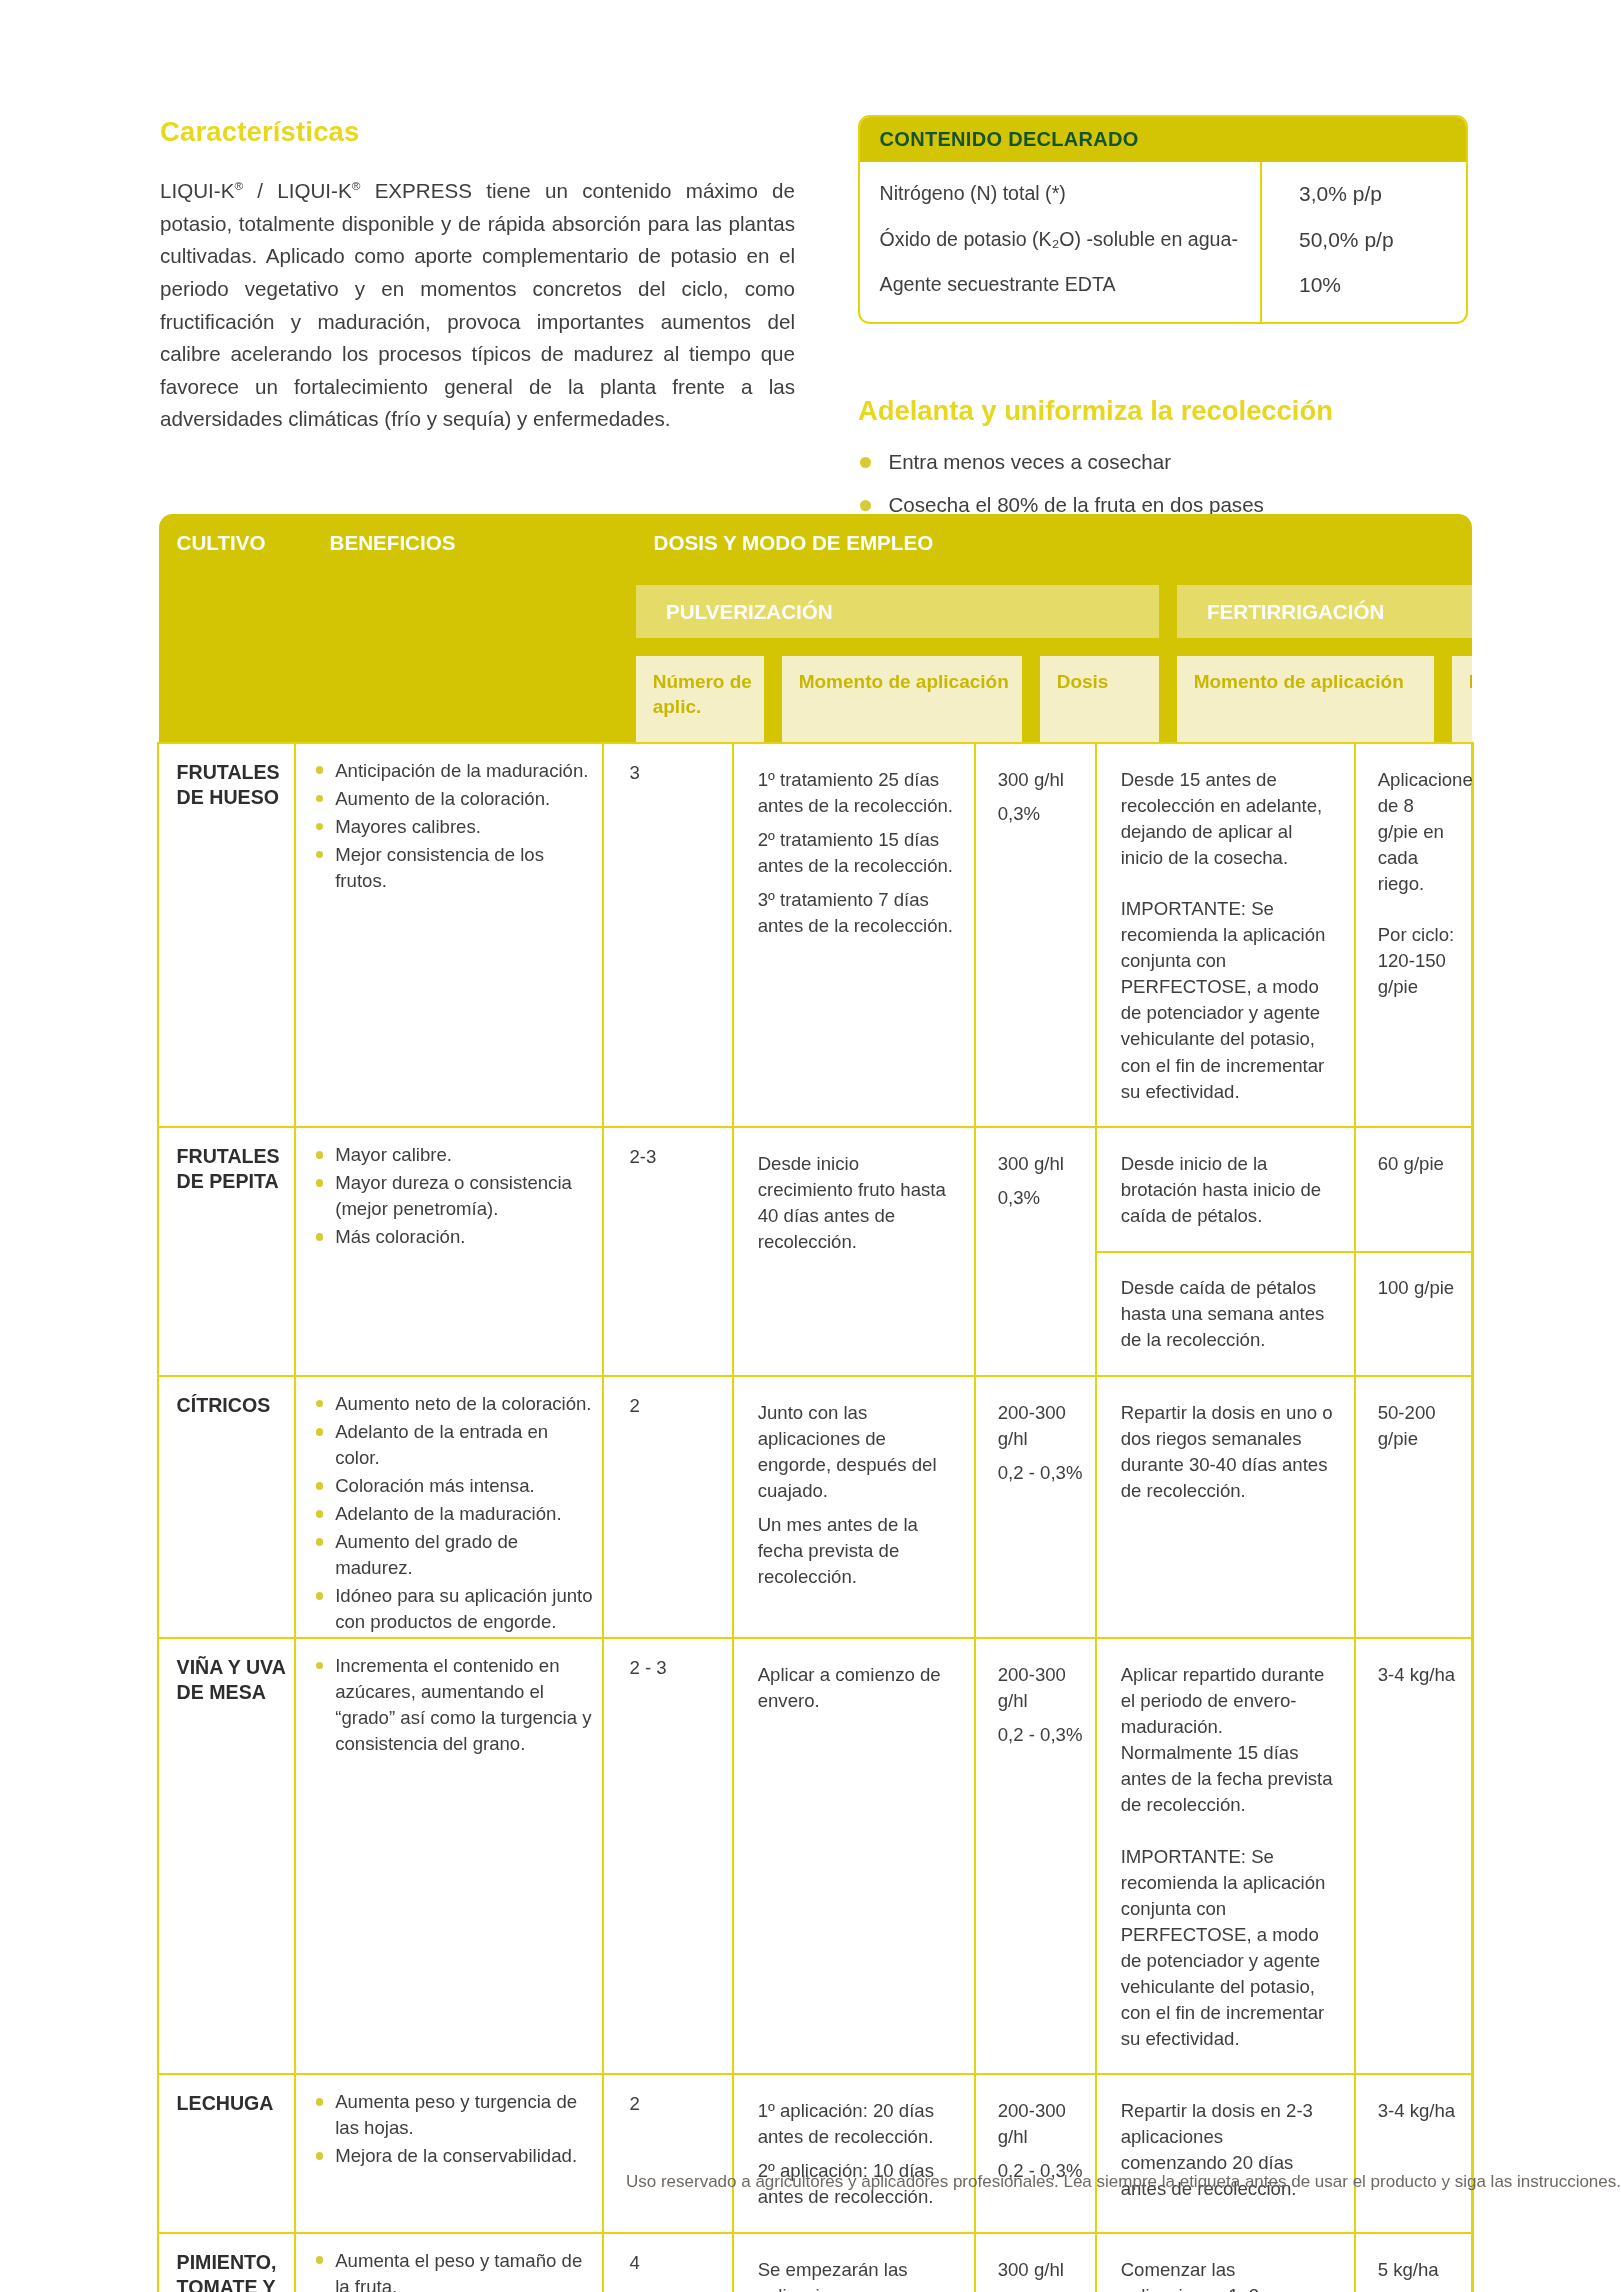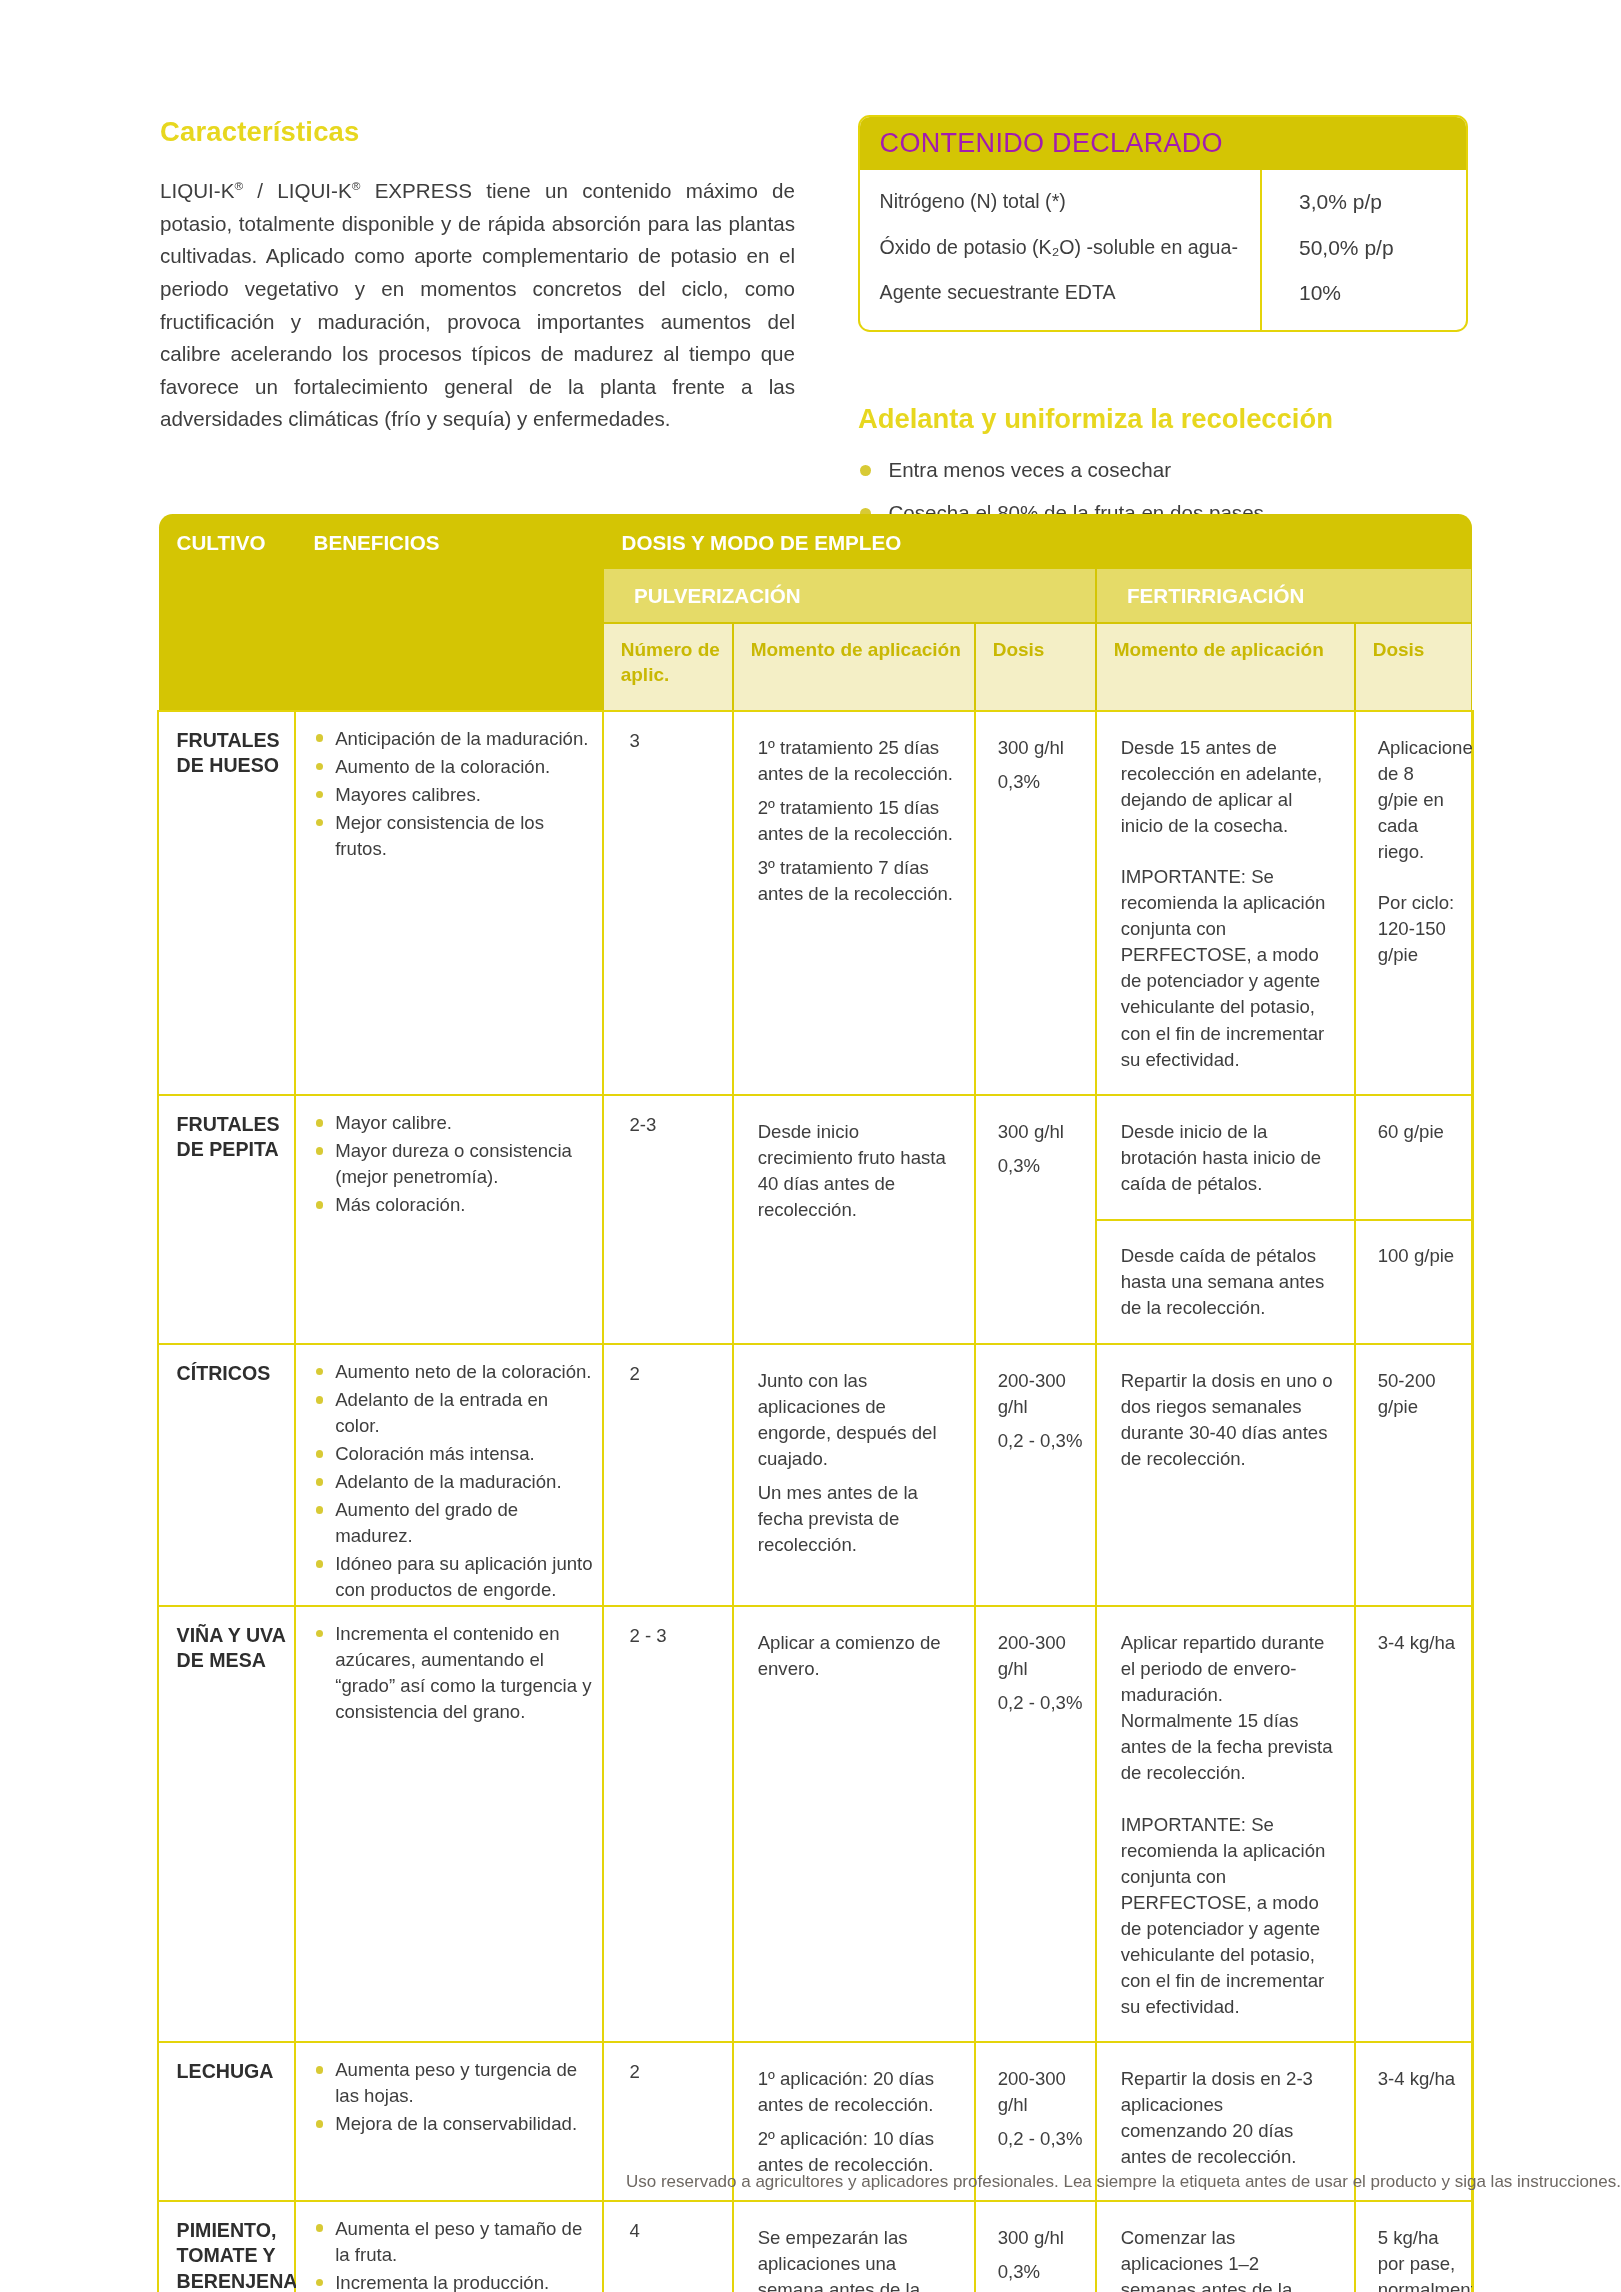--- a/index.html
+++ b/index.html
@@ -21,40 +21,40 @@
 
   
   .col-left{position:absolute;left:160px;top:116px;width:635px}
   .h-carac{color:var(--y-bright);font-size:27.4px;font-weight:bold;letter-spacing:0.2px}
   .intro{margin-top:27.4px;font-size:20.6px;line-height:1.58;text-align:justify;color:var(--ink)}
   .intro sup{font-size:11.8px;vertical-align:super;line-height:0}
 
   
   .col-right{position:absolute;left:858px;top:115px;width:610px}
   .cd-box{border:2px solid var(--y-border);border-radius:11.8px;overflow:hidden;background:#fff}
-  .cd-head{background:var(--y-dark);color:#a21caf;font-size:27px;font-weight:normal;
+  .cd-head{background:var(--y-dark);color:#14532d;font-size:20px;font-weight:bold;
            padding:10.8px 19.6px 10.8px 19.6px;letter-spacing:0.3px}
   .cd-body{position:relative;padding:9.8px 0 13.7px 0}
   .cd-divider{position:absolute;top:0;bottom:0;left:400px;width:2px;background:var(--y-border)}
   .cd-row{display:flex}
   .cd-row .lbl{width:400px;padding:10.8px 13.7px 10.8px 19.6px;font-size:19.6px}
   .cd-row .val{flex:1;padding:10.8px 0 10.8px 39px;font-size:21px}
 
   
   .adelanta{margin-top:71px}
   .h-adelanta{color:var(--y-bright);font-size:27.4px;font-weight:bold}
   .adel-list{list-style:none;margin-top:23.5px}
   .adel-list li{display:flex;align-items:flex-start;font-size:20.6px;color:var(--ink);margin-bottom:18.6px}
   .adel-list .dot{flex:0 0 auto;width:10.8px;height:10.8px;border-radius:50%;background:var(--y-dot);
                   margin:6.9px 17.6px 0 2px}
 
   
   .table-wrap{position:absolute;left:157px;top:514px;width:1317px}
   .thead{display:grid;grid-template-columns:135px 306px 128px 240px 119px 257px 115px;
-         grid-template-rows:53px 53px 86px;gap:2px;background:var(--y-dark);
+         grid-template-rows:53px 53px 86px;gap:18px;background:var(--y-dark);
          border-radius:13.7px 13.7px 0 0;overflow:hidden;width:1313px;margin-left:2px}
   .thead .hcell{color:#fff;font-weight:bold;font-size:20.6px;padding:16.7px 0 0 17.6px}
   .h-cultivo{grid-area:1/1/4/2}
   .h-benef{grid-area:1/2/4/3}
   .h-dosis{grid-area:1/3/2/8}
   .band{background:var(--y-mid);color:#fff;font-weight:bold;font-size:20.6px;
         display:flex;align-items:center;padding-left:30px}
   .band-pulv{grid-area:2/3/3/6}
   .band-fert{grid-area:2/6/3/8}
   .sub{background:var(--y-pale);color:var(--y-subtext);font-weight:bold;font-size:19px;

